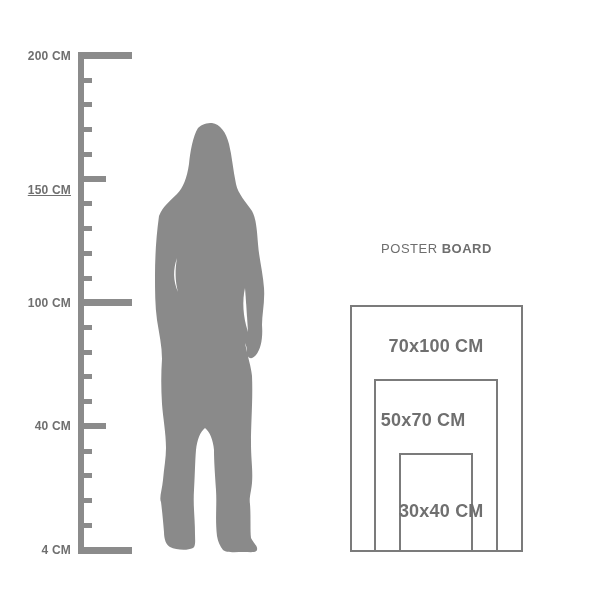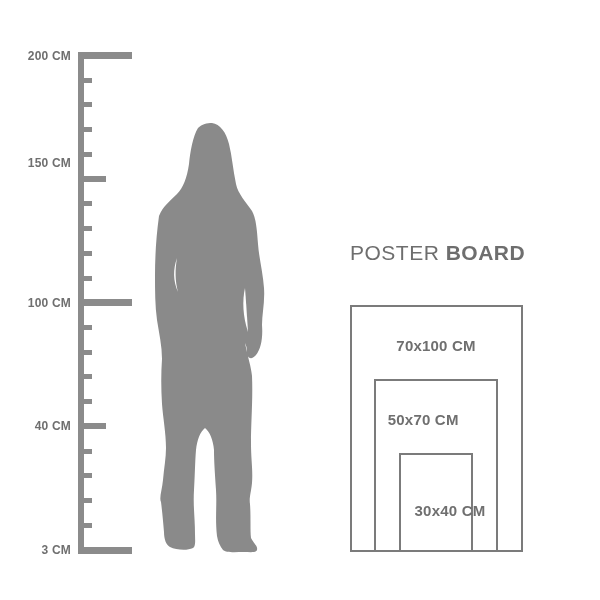--- a/index.html
+++ b/index.html
@@ -18,61 +18,61 @@
   .ruler-bar{position:absolute;background:var(--ruler);}
   .tick{position:absolute;background:var(--ruler);}
   .tick-label{
     position:absolute;left:0;width:71px;text-align:right;
     font-size:12px;font-weight:bold;color:var(--label);
     line-height:16px;letter-spacing:.2px;white-space:nowrap;
   }
   .person-svg{position:absolute;left:150px;top:118px;}
   .pb-title{
     position:absolute;left:350px;top:241px;width:173px;text-align:center;
-    font-size:21px;color:var(--title);letter-spacing:.5px;white-space:nowrap;
+    font-size:13px;color:var(--title);letter-spacing:.5px;white-space:nowrap;
   }
   .pb-title .reg{font-weight:400;}
   .pb-title .bold{font-weight:700;}
   .size-rect{
     position:absolute;border:2px solid var(--frame);
     box-sizing:border-box;background:transparent;
   }
   .size-label{
-    position:absolute;text-align:center;font-size:15px;font-weight:bold;
+    position:absolute;text-align:center;font-size:18px;font-weight:bold;
     color:var(--label);line-height:16px;letter-spacing:.2px;white-space:nowrap;
   }
 </style>
 </head>
 <body>
 
 <div class="canvas">
 
   <div id="ruler-layer">
     <div class="ruler-bar" style="left:78px;top:52px;width:6px;height:502px;"></div>
 
   <div class="tick" style="left: 78px; top: 546.5px; width: 54px; height: 7px;"></div>
-      <div class="tick-label" style="top: 542px;">3 CM</div>
+      <div class="tick-label" style="top: 542px;">4 CM</div>
       <div class="tick" style="left: 78px; top: 522.8px; width: 14px; height: 5px;"></div>
       <div class="tick" style="left: 78px; top: 498.1px; width: 14px; height: 5px;"></div>
       <div class="tick" style="left: 78px; top: 473.3px; width: 14px; height: 5px;"></div>
       <div class="tick" style="left: 78px; top: 448.6px; width: 14px; height: 5px;"></div>
       <div class="tick" style="left: 78px; top: 423.4px; width: 28px; height: 6px;"></div>
       <div class="tick-label" style="top: 418.4px;">40 CM</div>
       <div class="tick" style="left: 78px; top: 399.1px; width: 14px; height: 5px;"></div>
       <div class="tick" style="left: 78px; top: 374.4px; width: 14px; height: 5px;"></div>
       <div class="tick" style="left: 78px; top: 349.7px; width: 14px; height: 5px;"></div>
       <div class="tick" style="left: 78px; top: 325px; width: 14px; height: 5px;"></div>
       <div class="tick" style="left: 78px; top: 299.3px; width: 54px; height: 7px;"></div>
       <div class="tick-label" style="top: 294.8px;">100 CM</div>
       <div class="tick" style="left: 78px; top: 275.5px; width: 14px; height: 5px;"></div>
       <div class="tick" style="left: 78px; top: 250.8px; width: 14px; height: 5px;"></div>
       <div class="tick" style="left: 78px; top: 226.1px; width: 14px; height: 5px;"></div>
       <div class="tick" style="left: 78px; top: 201.3px; width: 14px; height: 5px;"></div>
       <div class="tick" style="left: 78px; top: 176.1px; width: 28px; height: 6px;"></div>
-      <div class="tick-label" style="top: 155px;">150 CM</div>
+      <div class="tick-label" style="top: 182px; text-decoration: underline;">150 CM</div>
       <div class="tick" style="left: 78px; top: 151.9px; width: 14px; height: 5px;"></div>
       <div class="tick" style="left: 78px; top: 127.2px; width: 14px; height: 5px;"></div>
       <div class="tick" style="left: 78px; top: 102.4px; width: 14px; height: 5px;"></div>
       <div class="tick" style="left: 78px; top: 77.7px; width: 14px; height: 5px;"></div>
       <div class="tick" style="left: 78px; top: 52px; width: 54px; height: 7px;"></div>
       <div class="tick-label" style="top: 47.5px;">200 CM</div>
     </div>
 
   <svg class="person-svg" width="120" height="438" viewBox="0 0 120 438" aria-hidden="true">
     <path fill="#8a8a8a" d="
@@ -126,16 +126,16 @@
     <div class="pb-title">
       <span class="reg">POSTER</span>
       <span class="bold">BOARD</span>
     </div>
 
   <div class="size-rect" style="left: 349.5px; top: 304.8px; width: 173.1px; height: 247.3px;"></div>
       <div class="size-label" style="left: 349.5px; width: 173.1px; top: 337.8px;">70x100 CM</div>
       <div class="size-rect" style="left: 374.2px; top: 378.9px; width: 123.6px; height: 173.1px;"></div>
       <div class="size-label" style="left: 374.2px; width: 98px; top: 412px;">50x70 CM</div>
       <div class="size-rect" style="left: 398.9px; top: 453.1px; width: 74.2px; height: 98.9px;"></div>
-      <div class="size-label" style="left: 398.9px; width: 74.2px; top: 502.5px; padding-left: 14px;">30x40 CM</div>
+      <div class="size-label" style="left: 398.9px; width: 74.2px; top: 502.5px;">30x40 CM</div>
     </div>
 
 </div>
 
 </body></html>

